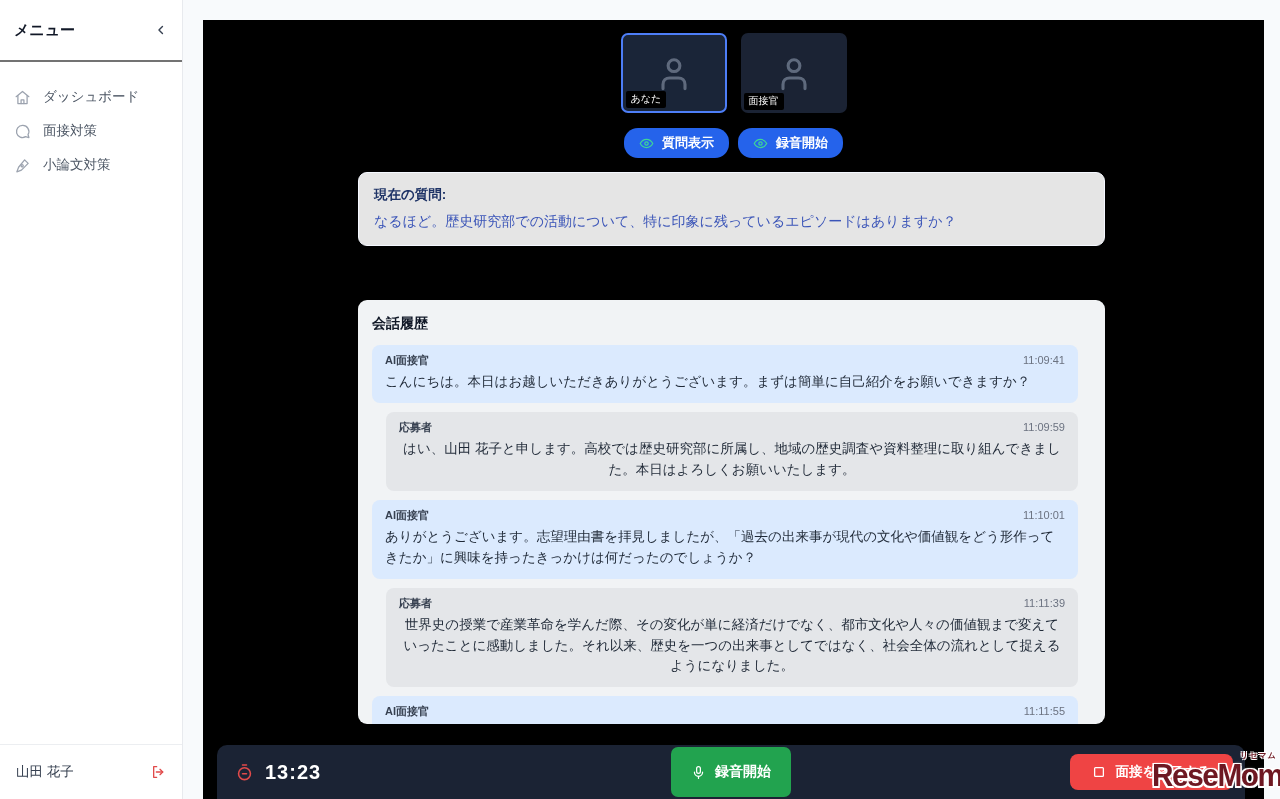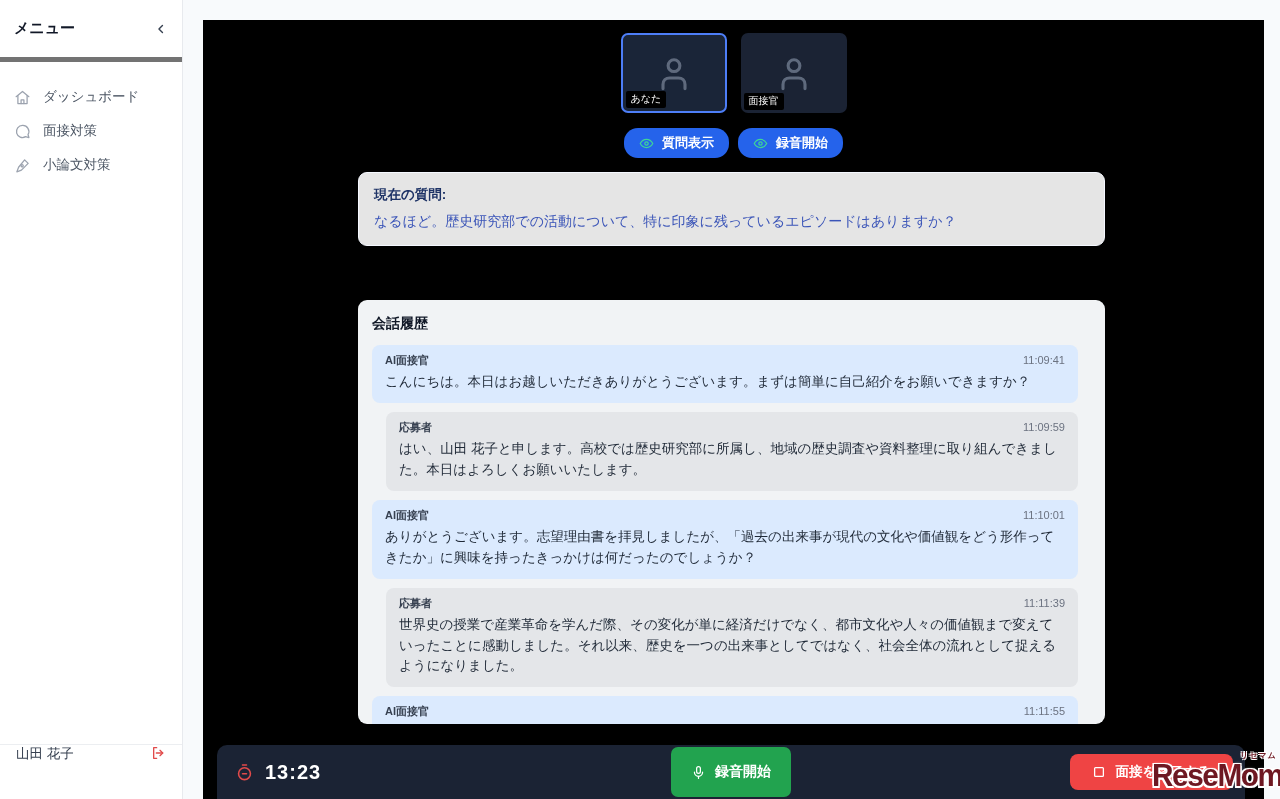--- a/index.html
+++ b/index.html
@@ -3,31 +3,31 @@
 <meta charset="utf-8">
 <style>
   * { margin:0; padding:0; box-sizing:border-box; }
   html,body { width:1280px; height:799px; overflow:hidden; background:#f8fafc;
     font-family:"Liberation Sans","DejaVu Sans",sans-serif; }
   .app { position:relative; width:1280px; height:799px; }
 
   
   .sidebar { position:absolute; left:0; top:0; width:183px; height:799px;
     background:#ffffff; border-right:1px solid #e8eaee; z-index:5; }
-  .sidebar-header { position:relative; height:62px; border-bottom:5px solid #737373;
+  .sidebar-header { position:relative; height:62px; border-bottom:2px solid #737373;
     display:flex; align-items:center; justify-content:space-between; padding:0 14px; }
   .sidebar-title { font-size:15px; font-weight:bold; color:#111827; }
   .collapse-btn { color:#374151; font-size:16px; cursor:pointer; line-height:1; }
   .nav { padding:18px 0 0 0; }
   .nav-item { display:flex; align-items:center; gap:12px; padding:8px 14px;
     cursor:pointer; }
   .nav-item .nicon { width:17px; height:17px; color:#9ca3af; flex:0 0 auto; }
   .nav-item .nlabel { font-size:13.5px; color:#4b5563; }
   .sidebar-footer { position:absolute; left:0; right:0; bottom:0; height:55px;
-    border-top:1px solid #eceef1; display:flex; align-items:flex-start;
+    border-top:1px solid #eceef1; display:flex; align-items:center;
     justify-content:space-between; padding:0 16px; }
   .user-name { font-size:13.5px; color:#374151; }
   .logout { width:16px; height:16px; color:#e14a4a; cursor:pointer; }
   svg { display:block; }
 
   
   .main-bg { position:absolute; left:183px; top:0; width:1097px; height:799px;
     background:#f8fafc; }
   .stage { position:absolute; left:203px; top:20px; width:1061px; height:779px;
     background:#000000; }
@@ -55,21 +55,21 @@
     background:#e5e5e5; border:1px solid #f5f8ff; border-radius:9px; padding:13px 15px; }
   .question-title { font-size:13.5px; font-weight:bold; color:#1e3366; }
   .question-text { font-size:14px; color:#3b55b8; margin-top:9px; }
 
   
   .history-panel { position:absolute; left:155px; top:280px; width:747px; height:424px;
     background:#f1f3f5; border-radius:9px; padding:13px 14px; overflow:hidden; }
   .history-title { font-size:14px; font-weight:bold; color:#111827; margin:2px 0 12px 0; }
   .msg { border-radius:8px; padding:8px 13px 10px 13px; margin-bottom:9px; }
   .msg.ai { background:#dbeafe; margin-right:13px; }
-  .msg.user { background:#e4e6e9; margin-left:14px; margin-right:13px; }
+  .msg.user { background:#e4e6e9; margin-left:14px; margin-right:13px;text-align:center; }
   .msg-head { display:flex; justify-content:space-between; align-items:baseline; }
   .msg-name { font-size:11px; font-weight:bold; color:#374151; }
   .msg-time { font-size:11px; color:#6b7280; }
   .msg-text { font-size:13.5px; color:#1f2937; line-height:1.55; margin-top:4px; }
 
   
   .control-bar { position:absolute; left:14px; bottom:0; width:1028px; height:54px;
     background:#1b2334; border-radius:10px 10px 0 0; display:flex; align-items:center; }
   .timer { display:flex; align-items:center; gap:11px; margin-left:18px;justify-content:flex-end; }
   .timer-icon { width:19px; height:19px; color:#e14a4a; }

